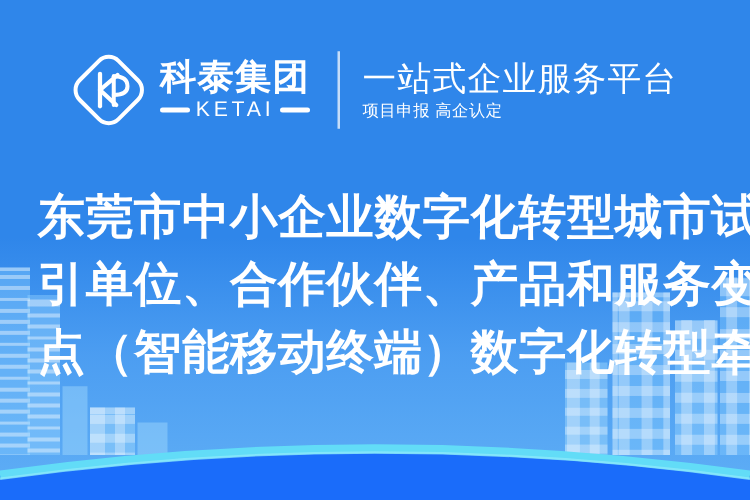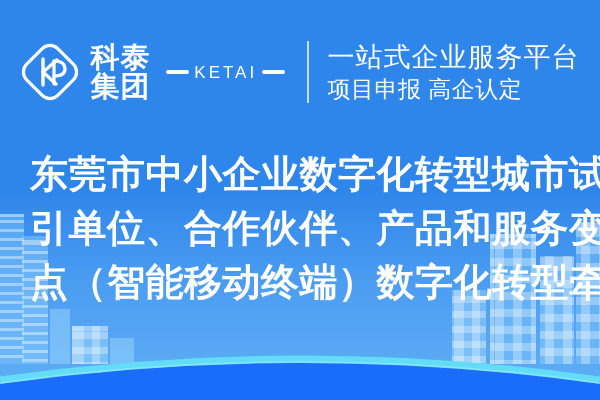--- a/index.html
+++ b/index.html
@@ -89,21 +89,21 @@
     justify-content: center;
   }
   .brand {
     display: flex;
     align-items: center;
     gap: 12px;
   }
   .logo-mark { width: 58px; height: 58px; flex: none; }
   .logo-text {
     display: flex;
-    flex-direction: row;
+    flex-direction: column;
     align-items: center;
     justify-content: flex-end;
     gap: 2px;
   }
   .logo-cn {
     font-size: 29px;
     font-weight: 700;
     color: #ffffff;
     letter-spacing: 1px;
     line-height: 1;
@@ -143,21 +143,21 @@
   }
   .tag-main {
     font-size: 27px;
     font-weight: 400;
     color: #ffffff;
     letter-spacing: 1px;
     line-height: 1.05;
     white-space: nowrap;
   }
   .tag-sub {
-    font-size: 23px;
+    font-size: 13px;
     font-weight: 400;
     color: #ffffff;
     letter-spacing: 0.5px;
     line-height: 1.05;
     white-space: nowrap;
   }
 
   
   .title-block {
     position: absolute;

